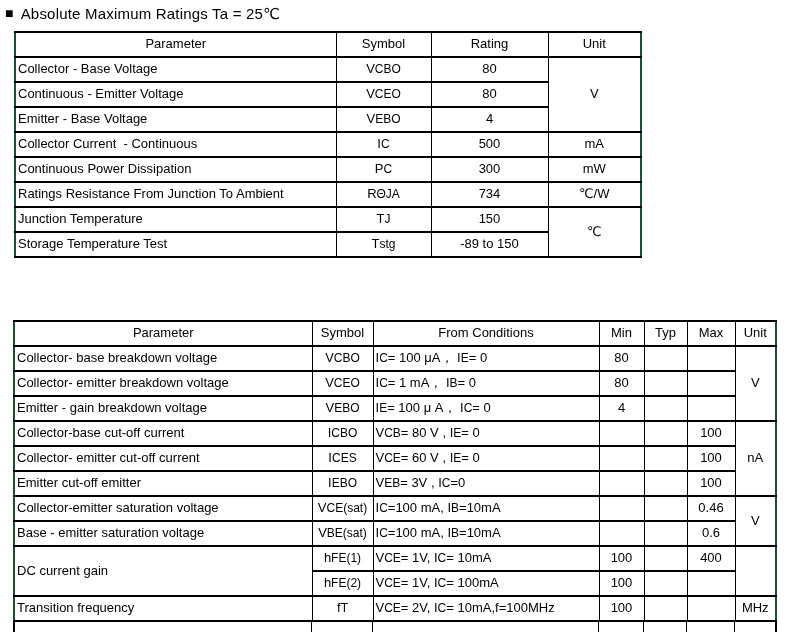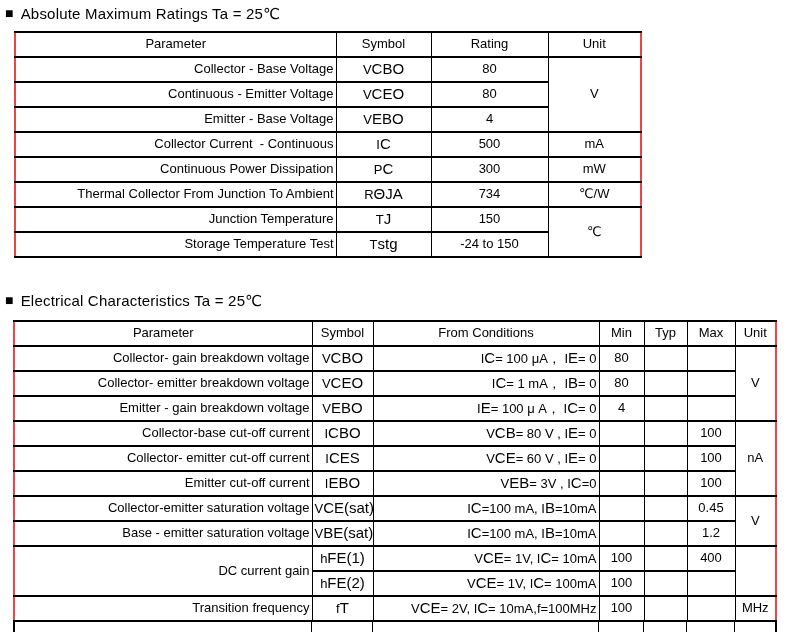--- a/index.html
+++ b/index.html
@@ -19,41 +19,41 @@
     letter-spacing: 0.2px;
   }
   .section-title .sq { font-size: 14px; margin-right: 7px; position: relative; top: -1px; }
   #title1 { top: 5px; }
   #title2 { top: 292px; }
 
   table {
     position: absolute;
     border-collapse: collapse;
     table-layout: fixed;
-    border: 2px solid #ef4444;
+    border: 2px solid #14532d;
   }
   #t1 { top: 31px; left: 14px; width: 626px; }
   #t2 { top: 320px; left: 13px; width: 762px; }
 
   th, td {
     border: 1px solid #000;
     border-top-width: 2px;
     border-bottom-width: 2px;
     font-size: 13px;
     font-weight: normal;
     text-align: center;
     vertical-align: middle;
     height: 23px;
     padding: 0 2px;
     line-height: 1.1;
     overflow: hidden;
     white-space: nowrap;
   }
-  td.left { text-align: right; padding-left: 9px; }
-  .sub { font-size: 15px; letter-spacing: 0; }
+  td.left { text-align: left; padding-left: 2px; }
+  .sub { font-size: 12px; letter-spacing: 0; }
 
   .stubline { position: absolute; background: #000; }
 </style>
 </head>
 <body>
 
 <div class="page">
 
   <div class="section-title" id="title1">
     <span class="sq">■</span><span>Absolute Maximum Ratings Ta = 25℃</span>
@@ -97,42 +97,39 @@
           <td>500</td>
           <td>mA</td>
         </tr>
         <tr>
           <td class="left">Continuous Power Dissipation</td>
           <td>P<span class="sub">C</span></td>
           <td>300</td>
           <td>mW</td>
         </tr>
         <tr>
-          <td class="left">Thermal Collector From Junction To Ambient</td>
+          <td class="left">Ratings Resistance From Junction To Ambient</td>
           <td>R<span class="sub">ΘJA</span></td>
           <td>734</td>
           <td>℃/W</td>
         </tr>
         <tr>
           <td class="left">Junction Temperature</td>
           <td>T<span class="sub">J</span></td>
           <td>150</td>
           <td rowspan="2">℃</td>
         </tr>
         <tr>
           <td class="left">Storage Temperature Test</td>
           <td>T<span class="sub">stg</span></td>
-          <td>-24 to 150</td>
+          <td>-89 to 150</td>
         </tr>
       </tbody>
   </table>
 
-  <div class="section-title" id="title2">
-    <span class="sq">■</span><span>Electrical Characteristics Ta = 25℃</span>
-  </div>
 
   <table id="t2">
     <colgroup>
       <col style="width:298px">
         <col style="width:61px">
         <col style="width:226px">
         <col style="width:45px">
         <col style="width:43px">
         <col style="width:48px">
         <col style="width:41px">
@@ -143,21 +140,21 @@
           <th>Symbol</th>
           <th>From Conditions</th>
           <th>Min</th>
           <th>Typ</th>
           <th>Max</th>
           <th>Unit</th>
         </tr>
       </thead>
     <tbody>
         <tr>
-          <td class="left">Collector- gain breakdown voltage</td>
+          <td class="left">Collector- base breakdown voltage</td>
           <td>V<span class="sub">CBO</span></td>
           <td class="left">I<span class="sub">C</span>= 100 μA，&nbsp;I<span class="sub">E</span>= 0</td>
           <td>80</td>
           <td></td>
           <td></td>
           <td rowspan="3">V</td>
         </tr>
         <tr>
           <td class="left">Collector- emitter breakdown voltage</td>
           <td>V<span class="sub">CEO</span></td>
@@ -185,43 +182,43 @@
         </tr>
         <tr>
           <td class="left">Collector- emitter cut-off current</td>
           <td>I<span class="sub">CES</span></td>
           <td class="left">V<span class="sub">CE</span>= 60 V , I<span class="sub">E</span>= 0</td>
           <td></td>
           <td></td>
           <td>100</td>
         </tr>
         <tr>
-          <td class="left">Emitter cut-off current</td>
+          <td class="left">Emitter cut-off emitter</td>
           <td>I<span class="sub">EBO</span></td>
           <td class="left">V<span class="sub">EB</span>= 3V , I<span class="sub">C</span>=0</td>
           <td></td>
           <td></td>
           <td>100</td>
         </tr>
         <tr>
           <td class="left">Collector-emitter saturation voltage</td>
           <td>V<span class="sub">CE(sat)</span></td>
           <td class="left">I<span class="sub">C</span>=100 mA, I<span class="sub">B</span>=10mA</td>
           <td></td>
           <td></td>
-          <td>0.45</td>
+          <td>0.46</td>
           <td rowspan="2">V</td>
         </tr>
         <tr>
           <td class="left">Base - emitter saturation voltage</td>
           <td>V<span class="sub">BE(sat)</span></td>
           <td class="left">I<span class="sub">C</span>=100 mA, I<span class="sub">B</span>=10mA</td>
           <td></td>
           <td></td>
-          <td>1.2</td>
+          <td>0.6</td>
         </tr>
         <tr>
           <td class="left" rowspan="2">DC current gain</td>
           <td>h<span class="sub">FE(1)</span></td>
           <td class="left">V<span class="sub">CE</span>= 1V, I<span class="sub">C</span>= 10mA</td>
           <td>100</td>
           <td></td>
           <td>400</td>
           <td rowspan="2"></td>
         </tr>

